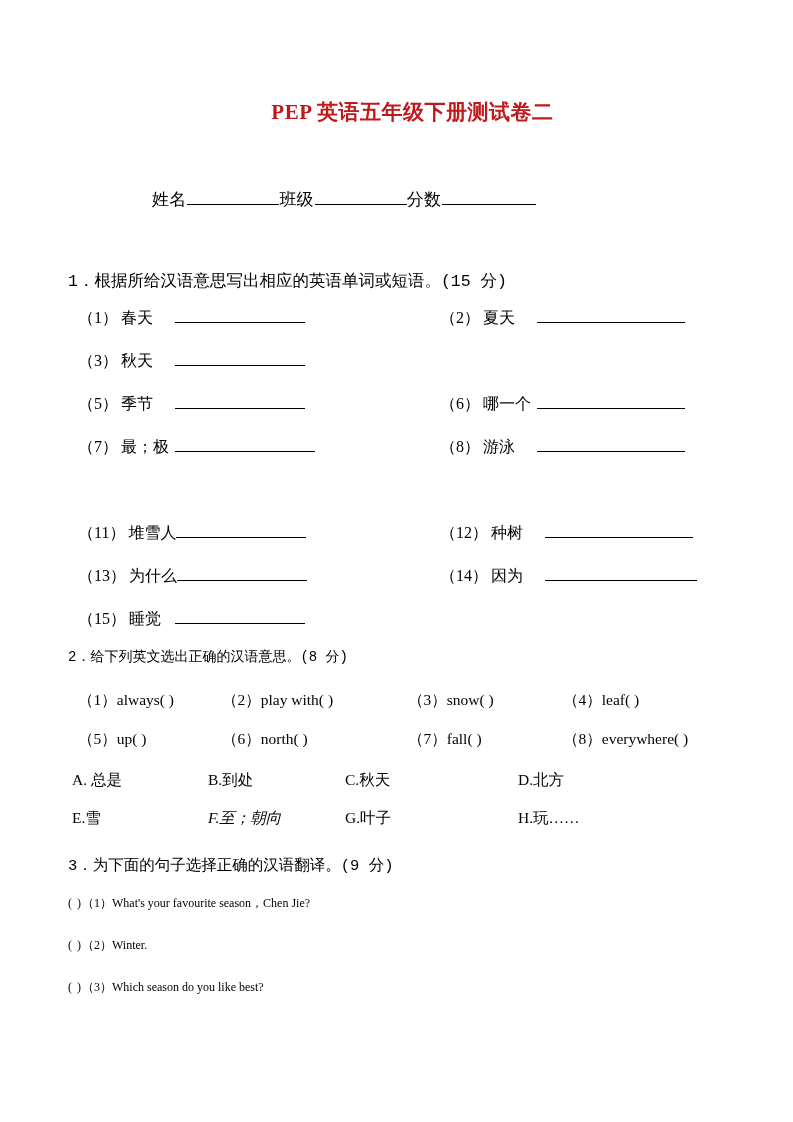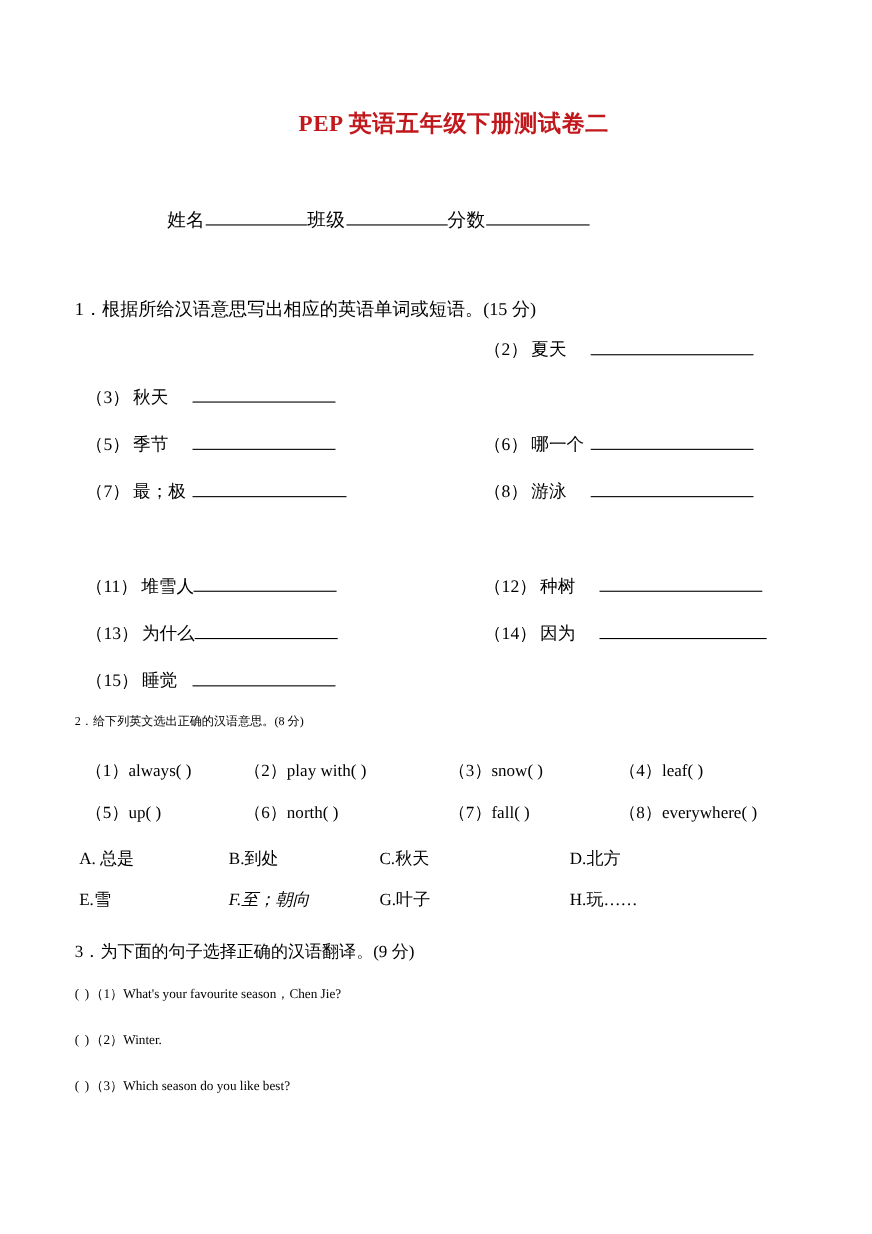--- a/index.html
+++ b/index.html
@@ -55,23 +55,24 @@
   .blank-name  { width: 92px; }
   .blank-class { width: 92px; }
   .blank-score { width: 94px; }
 
   
   .sec-heading {
     position: absolute;
     left: 68px;
     font-size: 16.5px;
     white-space: nowrap;
+    font-family: Liberation Mono, monospace;
   }
   #sec1-heading { top: 270px; }
-  #sec2-heading { top: 648px; font-size: 11px; }
+  #sec2-heading { top: 648px; font-size: 14px; }
   #sec3-heading { top: 855px; font-size: 15.5px; }
 
   
   .vocab {
     position: absolute;
     top: 308px;
     left: 0;
     width: 793px;
   }
   .vrow {
@@ -170,20 +171,23 @@
 
   <div class="info-line">
     <span class="lbl">姓名</span><span class="blank blank-name"></span><span class="lbl">班级</span><span class="blank blank-class"></span><span class="lbl">分数</span><span class="blank blank-score"></span>
   </div>
 
   <div class="sec-heading" id="sec1-heading">1．根据所给汉语意思写出相应的英语单词或短语。(15 分)</div>
 
   <div class="vocab">
 
     <div class="vrow">
+      <div class="vitem col-l">
+        <span class="num">（1）</span><span class="word">春天</span><span class="vline w-gap-lg len-130"></span>
+      </div>
       <div class="vitem col-r">
         <span class="num">（2）</span><span class="word">夏天</span><span class="vline w-gap-lg len-148"></span>
       </div>
     </div>
 
     <div class="vrow">
       <div class="vitem col-l">
         <span class="num">（3）</span><span class="word">秋天</span><span class="vline w-gap-lg len-130"></span>
       </div>
     </div>

